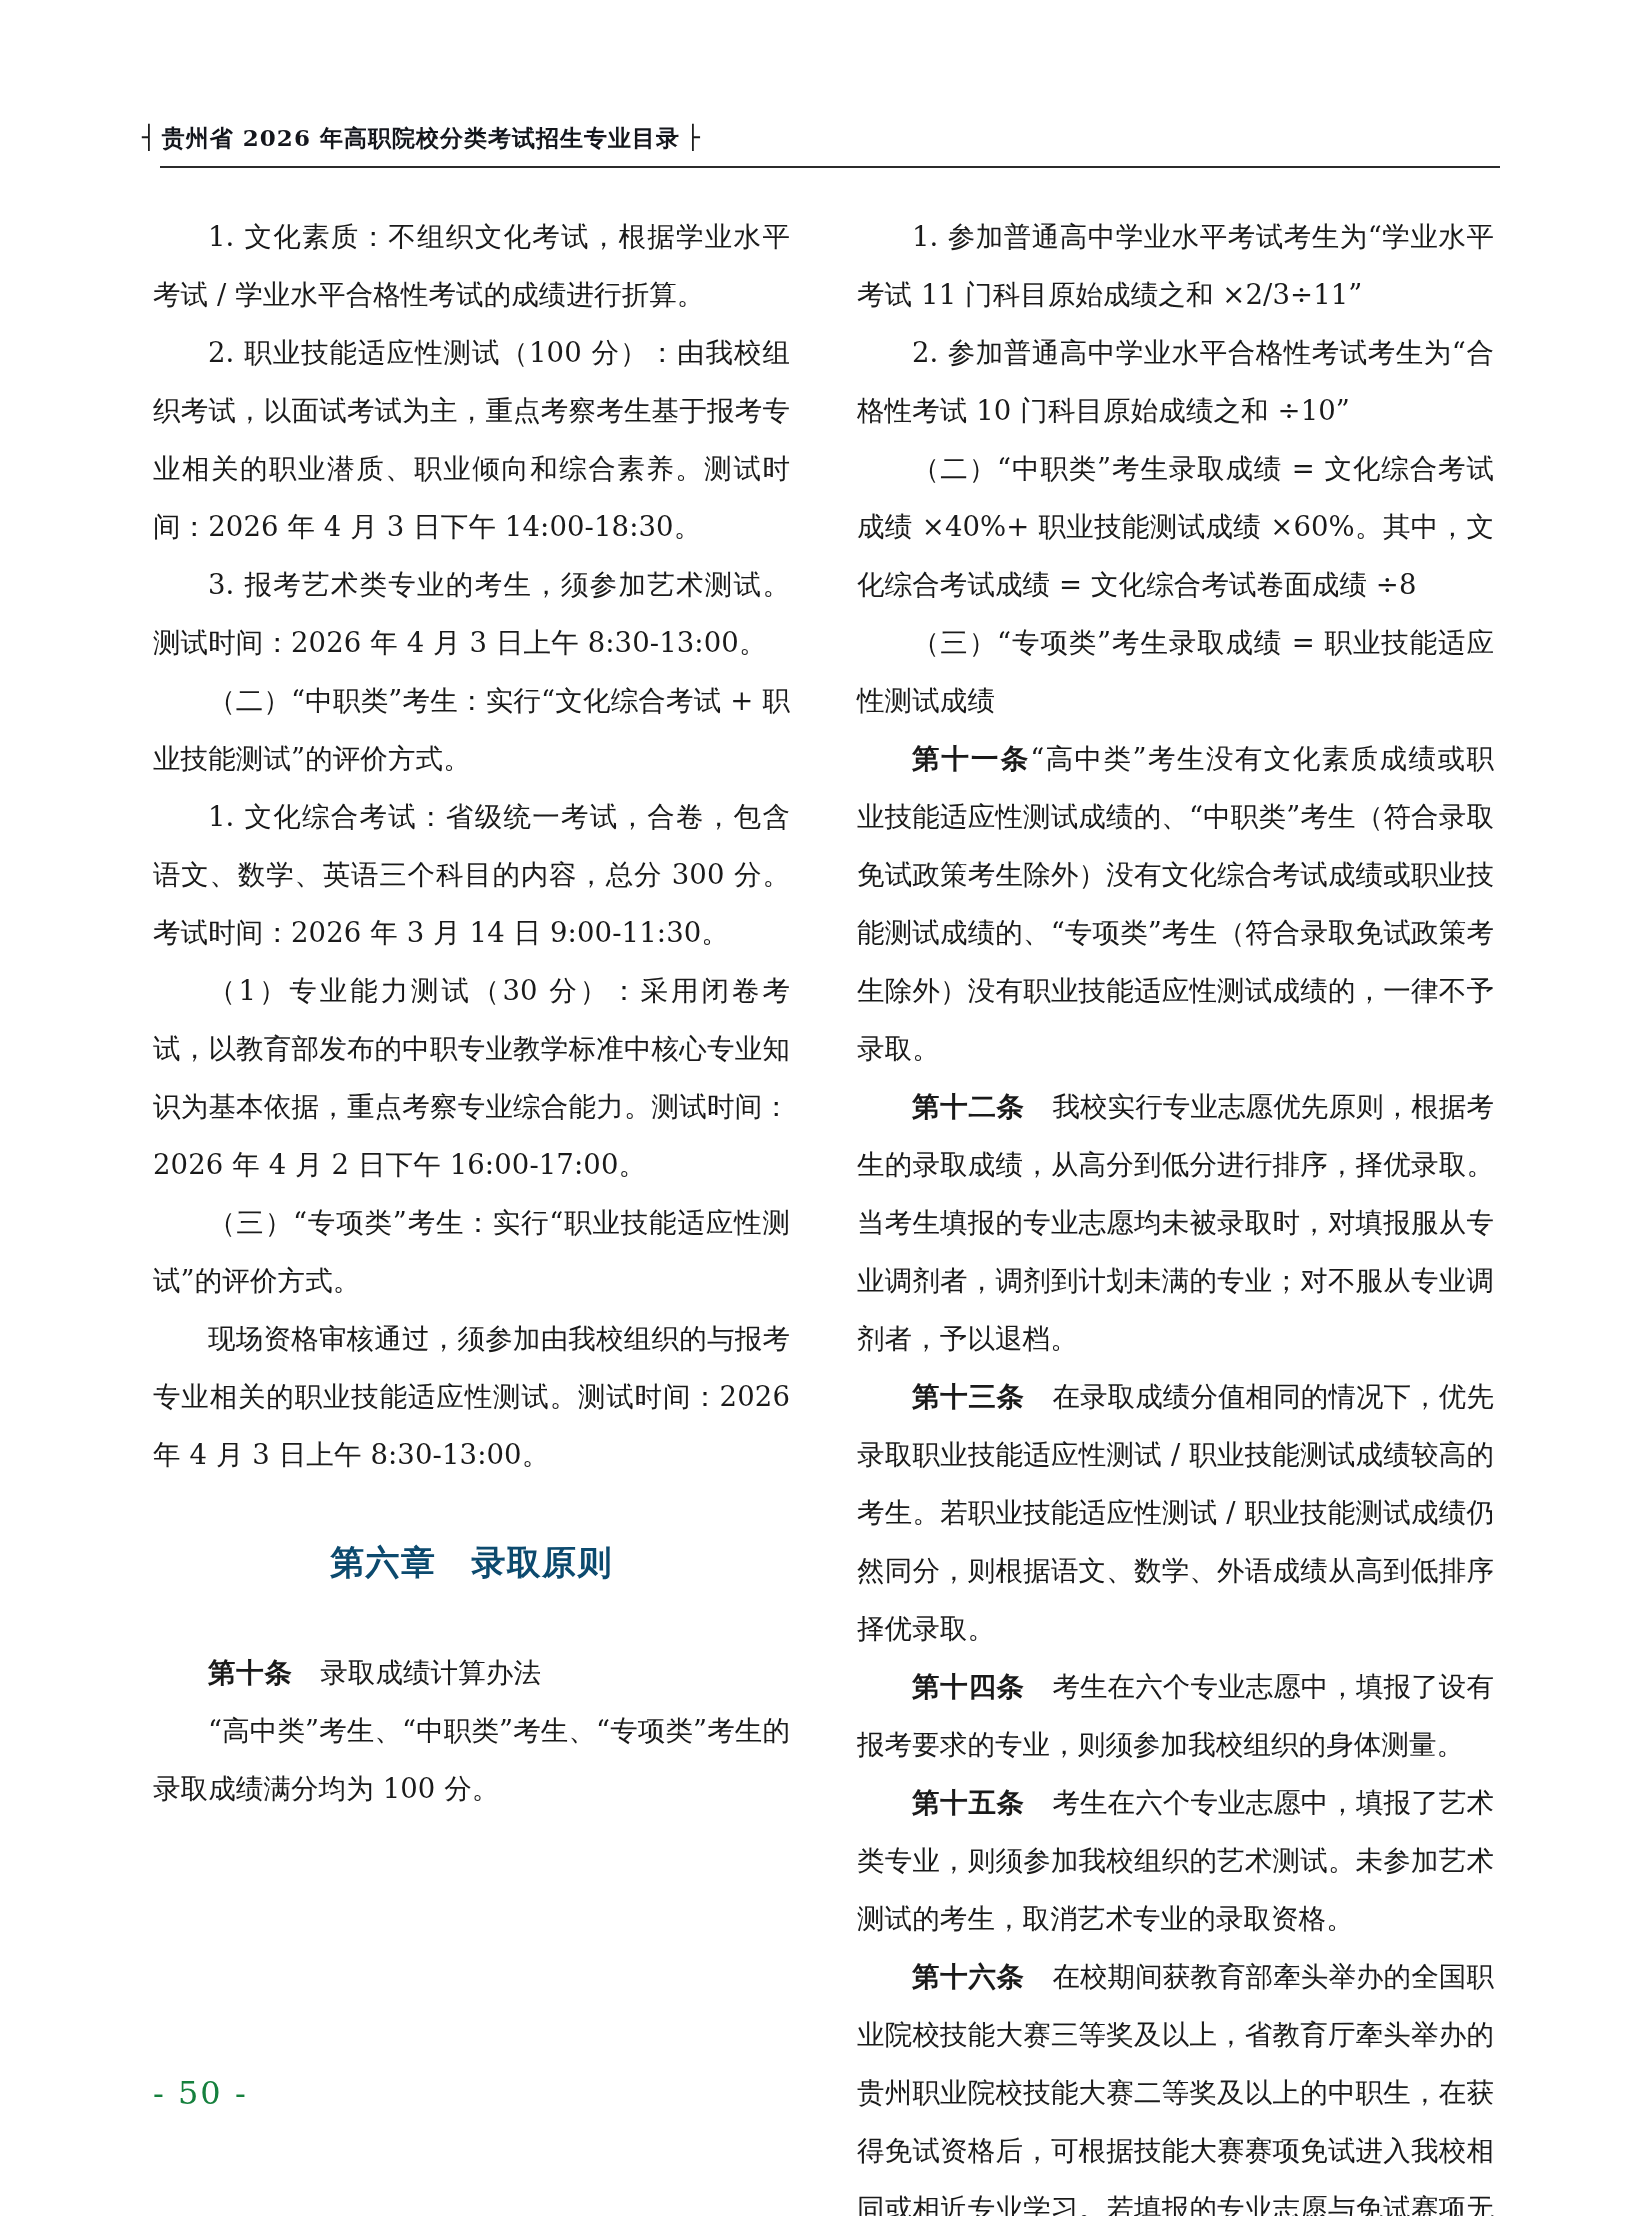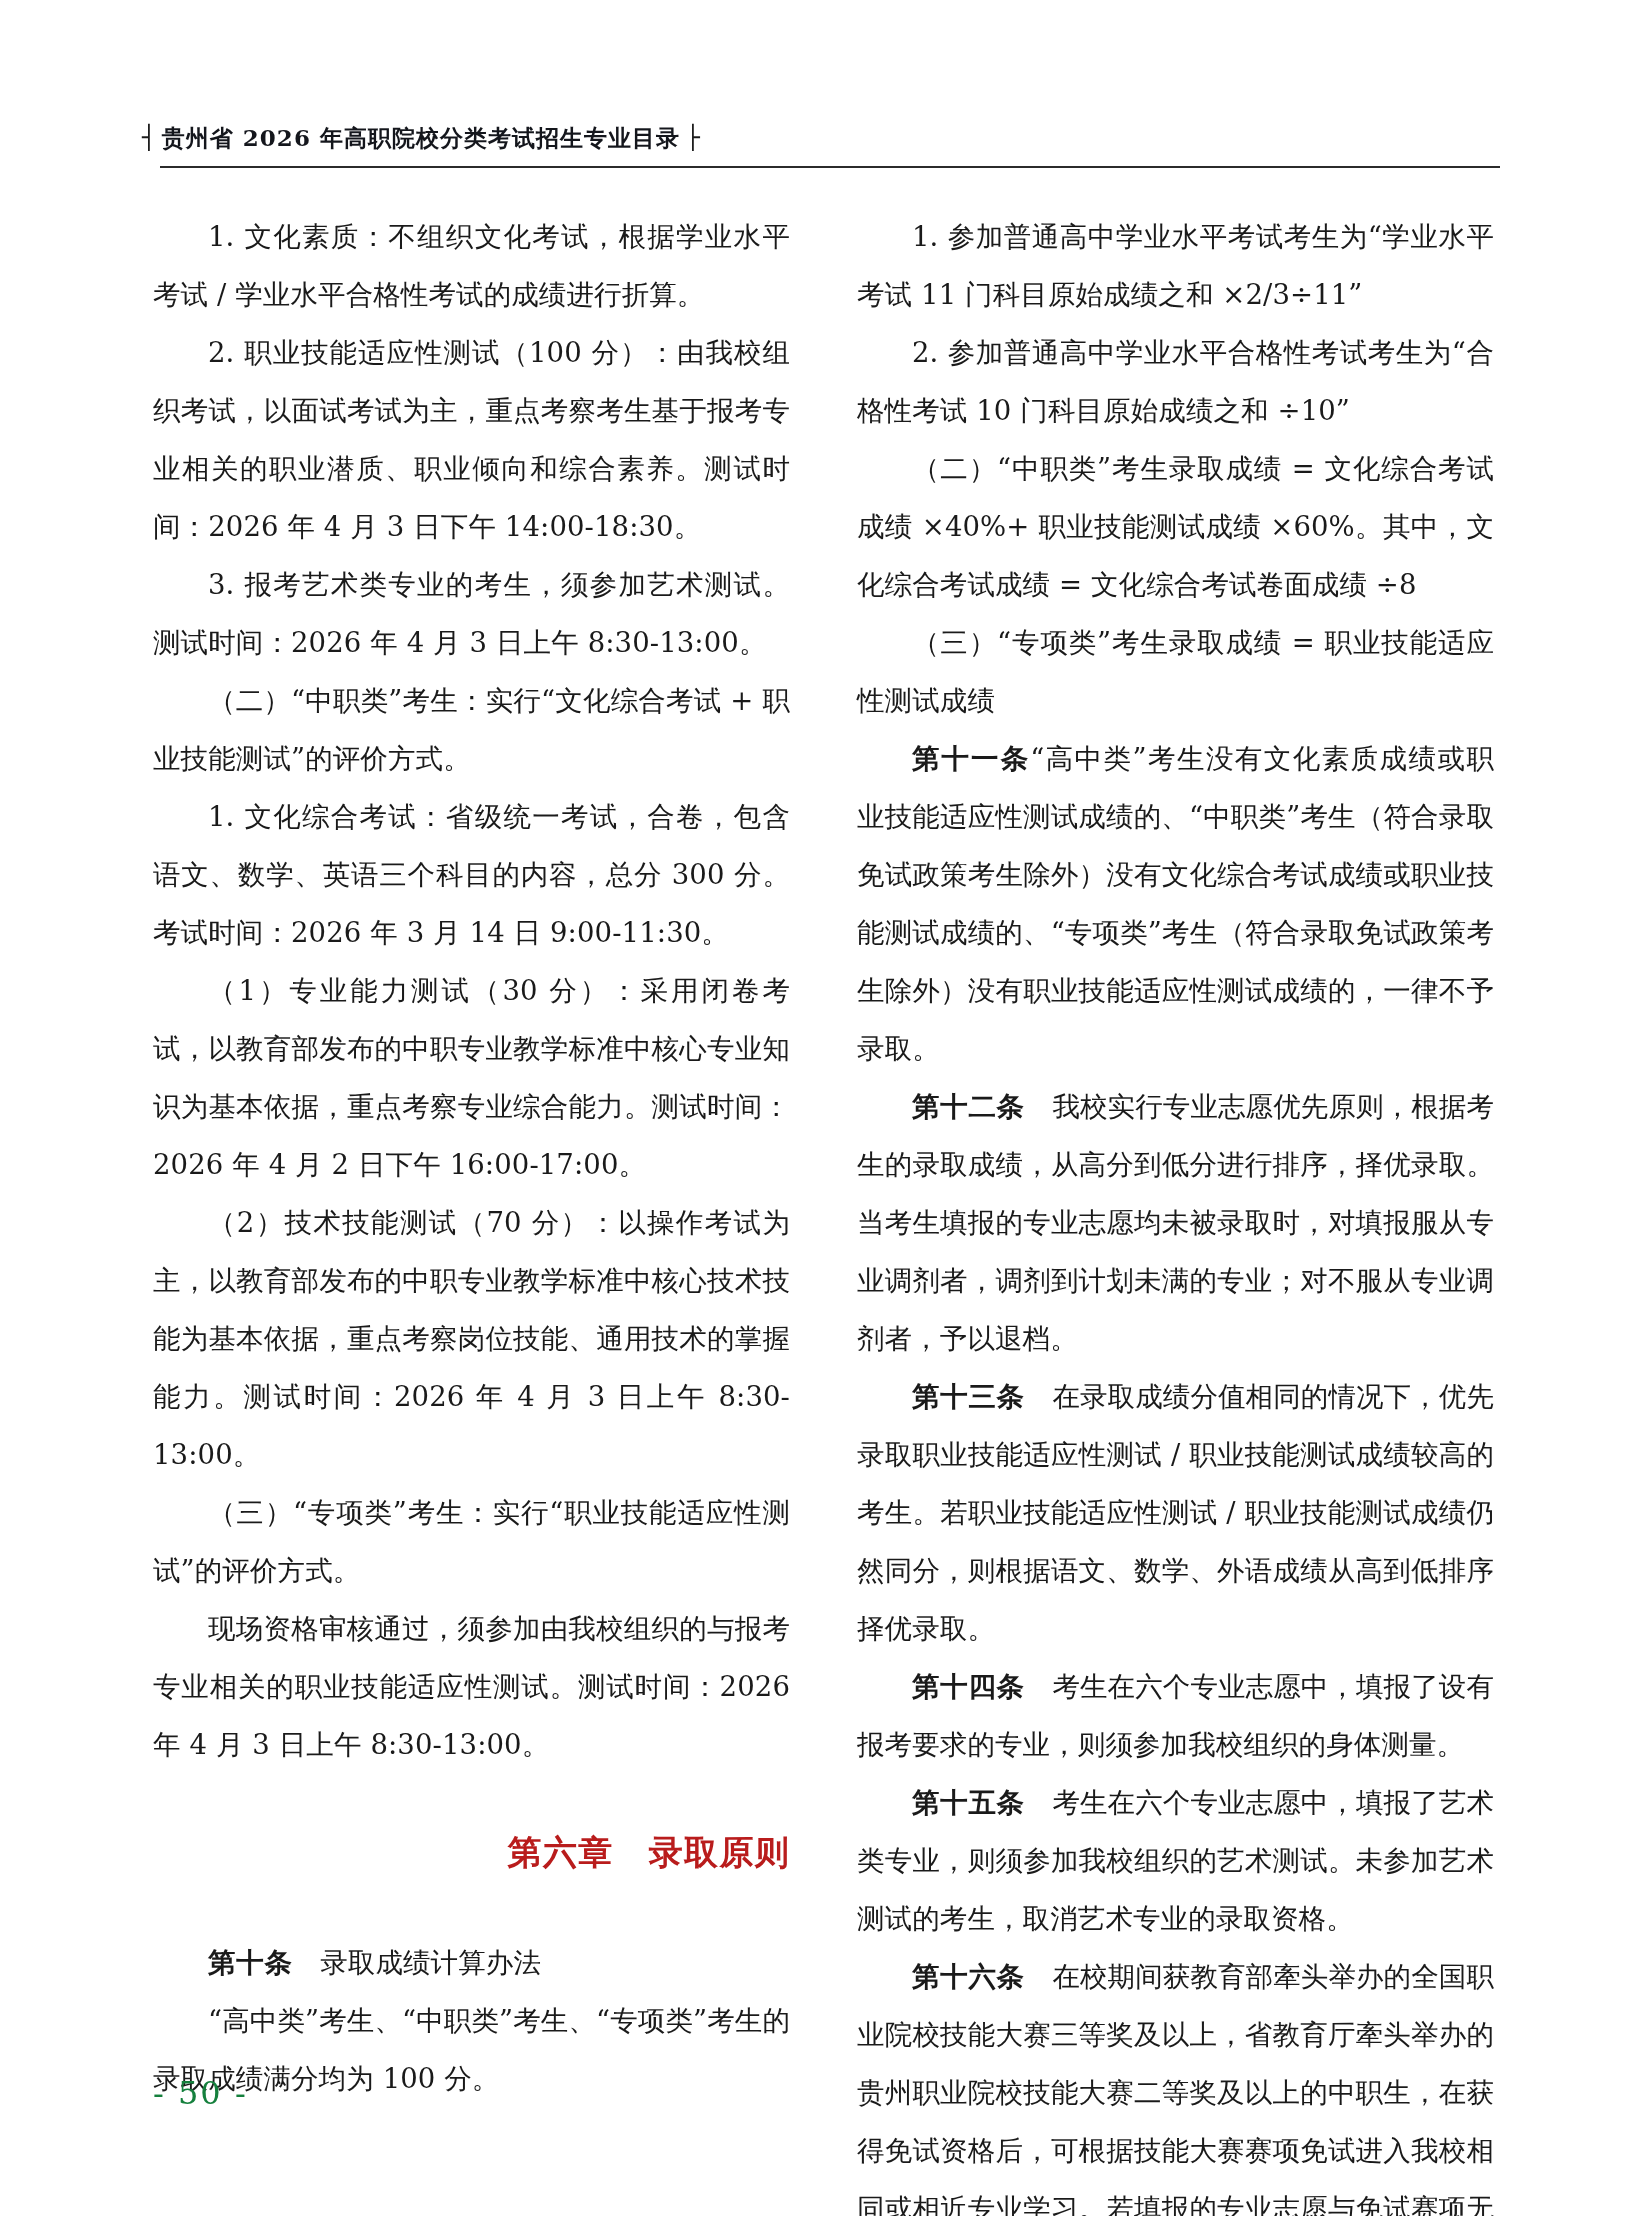--- a/index.html
+++ b/index.html
@@ -93,23 +93,23 @@
   p.para .lead {
     font-weight: 700;
     letter-spacing: 0.7px;
   }
 
   h2.chapter {
     margin: 0;
     font-size: 34px;
     line-height: 58px;
     font-weight: 700;
-    text-align: right;
+    text-align: center;
     letter-spacing: 1.3px;
-    color: #b91c1c;
+    color: #0c4a6e;
     font-family: "DejaVu Sans", "Liberation Sans", sans-serif;
   }
   .chapter-gap-top    { height: 50px; }
   .chapter-gap-bottom { height: 52px; }
 
   
   .folio {
     position: absolute;
     left: 153px;
     top: 2077px;
@@ -137,21 +137,20 @@
   <div class="columns">
 
     <div class="col col-left">
 
       <p class="para">1. 文化素质：不组织文化考试，根据学业水平考试 / 学业水平合格性考试的成绩进行折算。</p>
       <p class="para">2. 职业技能适应性测试（100 分）：由我校组织考试，以面试考试为主，重点考察考生基于报考专业相关的职业潜质、职业倾向和综合素养。测试时间：2026 年 4 月 3 日下午 14:00-18:30。</p>
       <p class="para">3. 报考艺术类专业的考生，须参加艺术测试。测试时间：2026 年 4 月 3 日上午 8:30-13:00。</p>
       <p class="para">（二）“中职类”考生：实行“文化综合考试 + 职业技能测试”的评价方式。</p>
       <p class="para">1. 文化综合考试：省级统一考试，合卷，包含语文、数学、英语三个科目的内容，总分 300 分。考试时间：2026 年 3 月 14 日 9:00-11:30。</p>
       <p class="para">（1）专业能力测试（30 分）：采用闭卷考试，以教育部发布的中职专业教学标准中核心专业知识为基本依据，重点考察专业综合能力。测试时间：2026 年 4 月 2 日下午 16:00-17:00。</p>
-      <p class="para">（2）技术技能测试（70 分）：以操作考试为主，以教育部发布的中职专业教学标准中核心技术技能为基本依据，重点考察岗位技能、通用技术的掌握能力。测试时间：2026 年 4 月 3 日上午 8:30-13:00。</p>
       <p class="para">（三）“专项类”考生：实行“职业技能适应性测试”的评价方式。</p>
       <p class="para">现场资格审核通过，须参加由我校组织的与报考专业相关的职业技能适应性测试。测试时间：2026 年 4 月 3 日上午 8:30-13:00。</p>
 
       <div class="chapter-gap-top"></div>
       <h2 class="chapter">第六章　录取原则</h2>
       <div class="chapter-gap-bottom"></div>
 
       <p class="para"><span class="lead">第十条</span><span>　录取成绩计算办法</span></p>
 
       <p class="para">“高中类”考生、“中职类”考生、“专项类”考生的录取成绩满分均为 100 分。</p>

